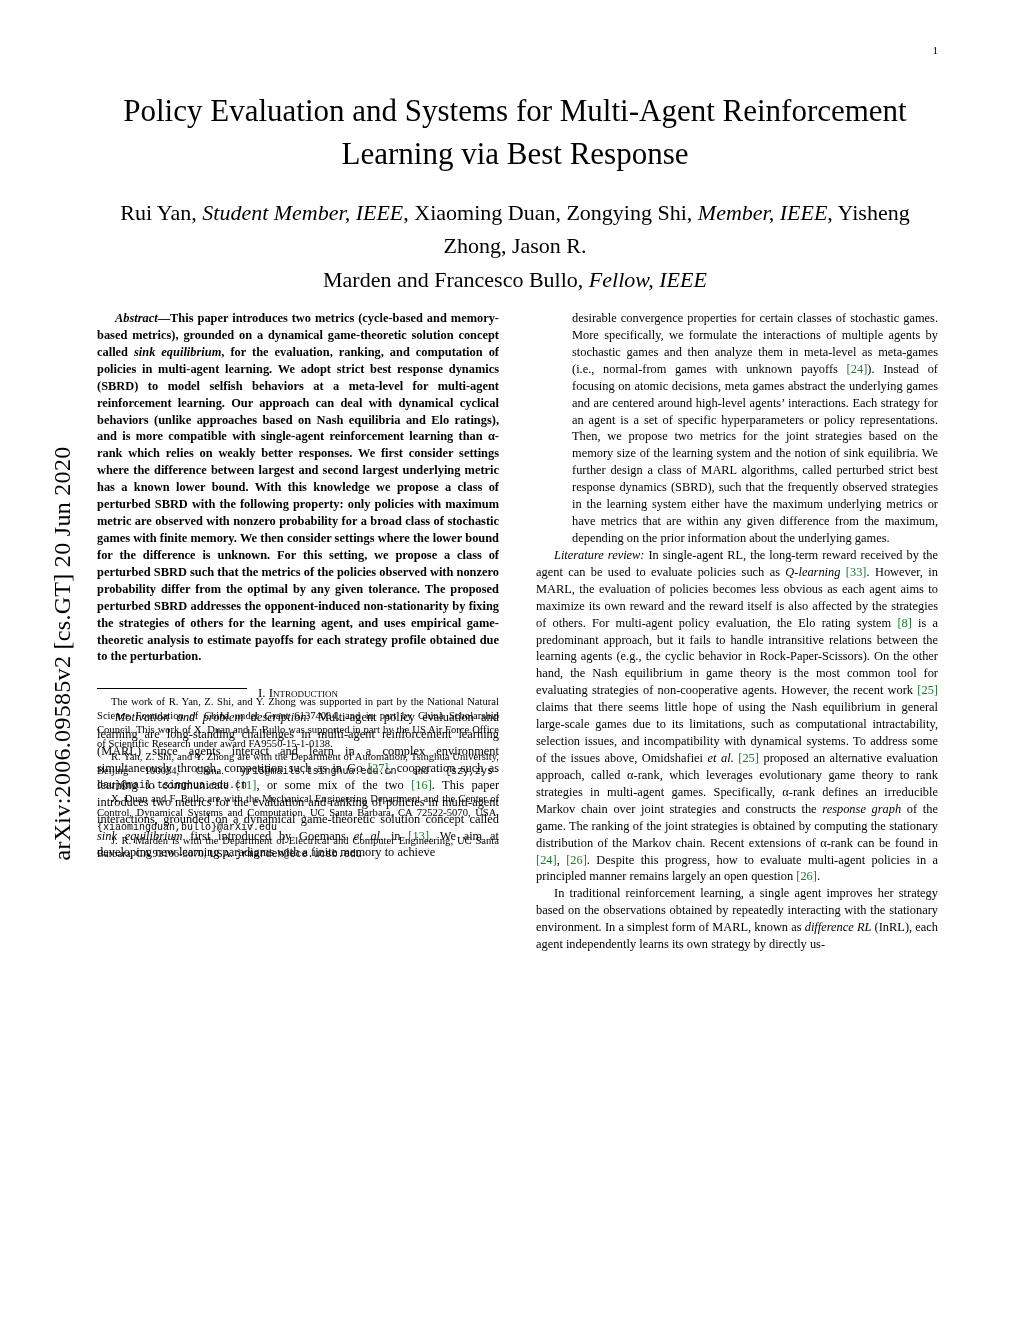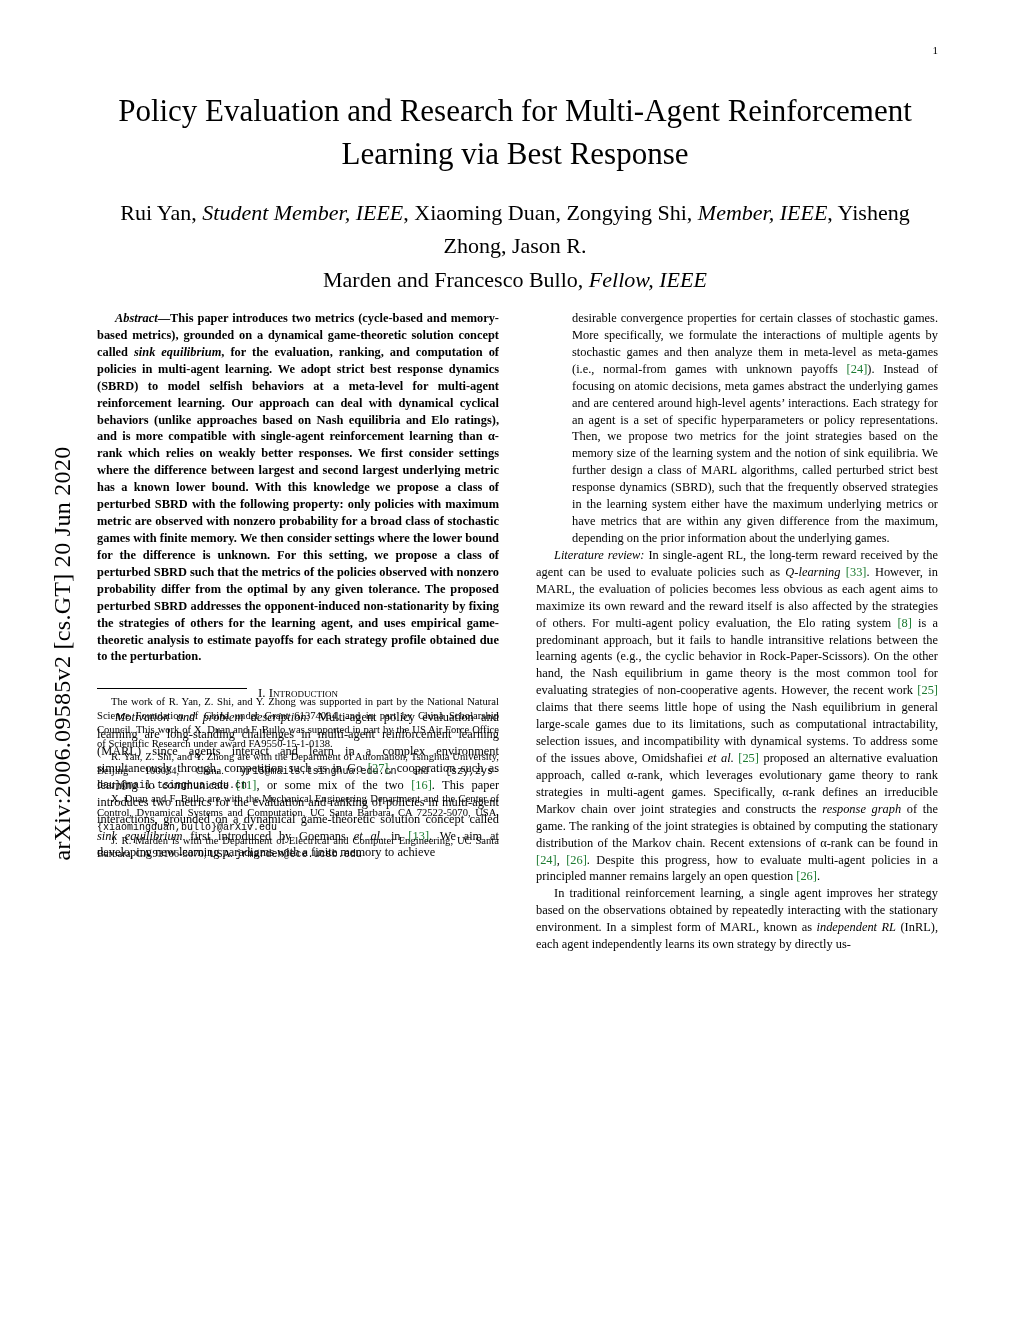--- a/index.html
+++ b/index.html
@@ -127,21 +127,21 @@
 </style>
 </head>
 <body>
 
 <div class="page">
 
   <div class="page-number">1</div>
 
   <div class="arxiv-stamp">arXiv:2006.09585v2  [cs.GT]  20 Jun 2020</div>
 
-  <div class="title">Policy Evaluation and Research for Multi-Agent Reinforcement Learning via Best Response</div>
+  <div class="title">Policy Evaluation and Systems for Multi-Agent Reinforcement Learning via Best Response</div>
 
   <div class="authors">
     <div>
       <span>Rui Yan, <i>Student <i>Member, IEEE</i></i>, Xiaoming Duan, Zongying Shi, <i>Member, IEEE</i>, Yisheng Zhong, Jason R.</span>
     </div>
     <div>
       <span>Marden and Francesco Bullo, <i>Fellow, IEEE</i></span>
     </div>
   </div>
 
@@ -182,19 +182,19 @@
     </div>
 
     <div class="col col-right">
 
       <p class="noindent">desirable convergence properties for certain classes of stochastic games. More specifically, we formulate the interactions of multiple agents by stochastic games and then analyze them in meta-level as meta-games (i.e., normal-from games with unknown payoffs <span class="cite">[24]</span>). Instead of focusing on atomic decisions, meta games abstract the underlying games and are centered around high-level agents’ interactions. Each strategy for an agent is a set of specific hyperparameters or policy representations. Then, we propose two metrics for the joint strategies based on the memory size of the learning system and the notion of sink equilibria. We further design a class of MARL algorithms, called perturbed strict best response dynamics (SBRD), such that the frequently observed strategies in the learning system either have the maximum underlying metrics or have metrics that are within any given difference from the maximum, depending on the prior information about the underlying games.</p>
 
       <p>
         <em>Literature review:</em><span> In single-agent RL, the long-term reward received by the agent can be used to evaluate policies such as <i>Q-learning</i> <span class="cite">[33]</span>. However, in MARL, the evaluation of policies becomes less obvious as each agent aims to maximize its own reward and the reward itself is also affected by the strategies of others. For multi-agent policy evaluation, the Elo rating system <span class="cite">[8]</span> is a predominant approach, but it fails to handle intransitive relations between the learning agents (e.g., the cyclic behavior in Rock-Paper-Scissors). On the other hand, the Nash equilibrium in game theory is the most common tool for evaluating strategies of non-cooperative agents. However, the recent work <span class="cite">[25]</span> claims that there seems little hope of using the Nash equilibrium in general large-scale games due to its limitations, such as computational intractability, selection issues, and incompatibility with dynamical systems. To address some of the issues above, Omidshafiei <i>et al.</i> <span class="cite">[25]</span> proposed an alternative evaluation approach, called α-rank, which leverages evolutionary game theory to rank strategies in multi-agent games. Specifically, α-rank defines an irreducible Markov chain over joint strategies and constructs the <i>response graph</i> of the game. The ranking of the joint strategies is obtained by computing the stationary distribution of the Markov chain. Recent extensions of α-rank can be found in <span class="cite">[24]</span>, <span class="cite">[26]</span>. Despite this progress, how to evaluate multi-agent policies in a principled manner remains largely an open question <span class="cite">[26]</span>.</span>
       </p>
 
-      <p>In traditional reinforcement learning, a single agent improves her strategy based on the observations obtained by repeatedly interacting with the stationary environment. In a simplest form of MARL, known as <i>independent RL</i> (InRL), each agent independently learns its own strategy by directly us-</p>
+      <p>In traditional reinforcement learning, a single agent improves her strategy based on the observations obtained by repeatedly interacting with the stationary environment. In a simplest form of MARL, known as <i>difference RL</i> (InRL), each agent independently learns its own strategy by directly us-</p>
 
     </div>
 
   </div>
 
 </div>
 
 </body></html>

